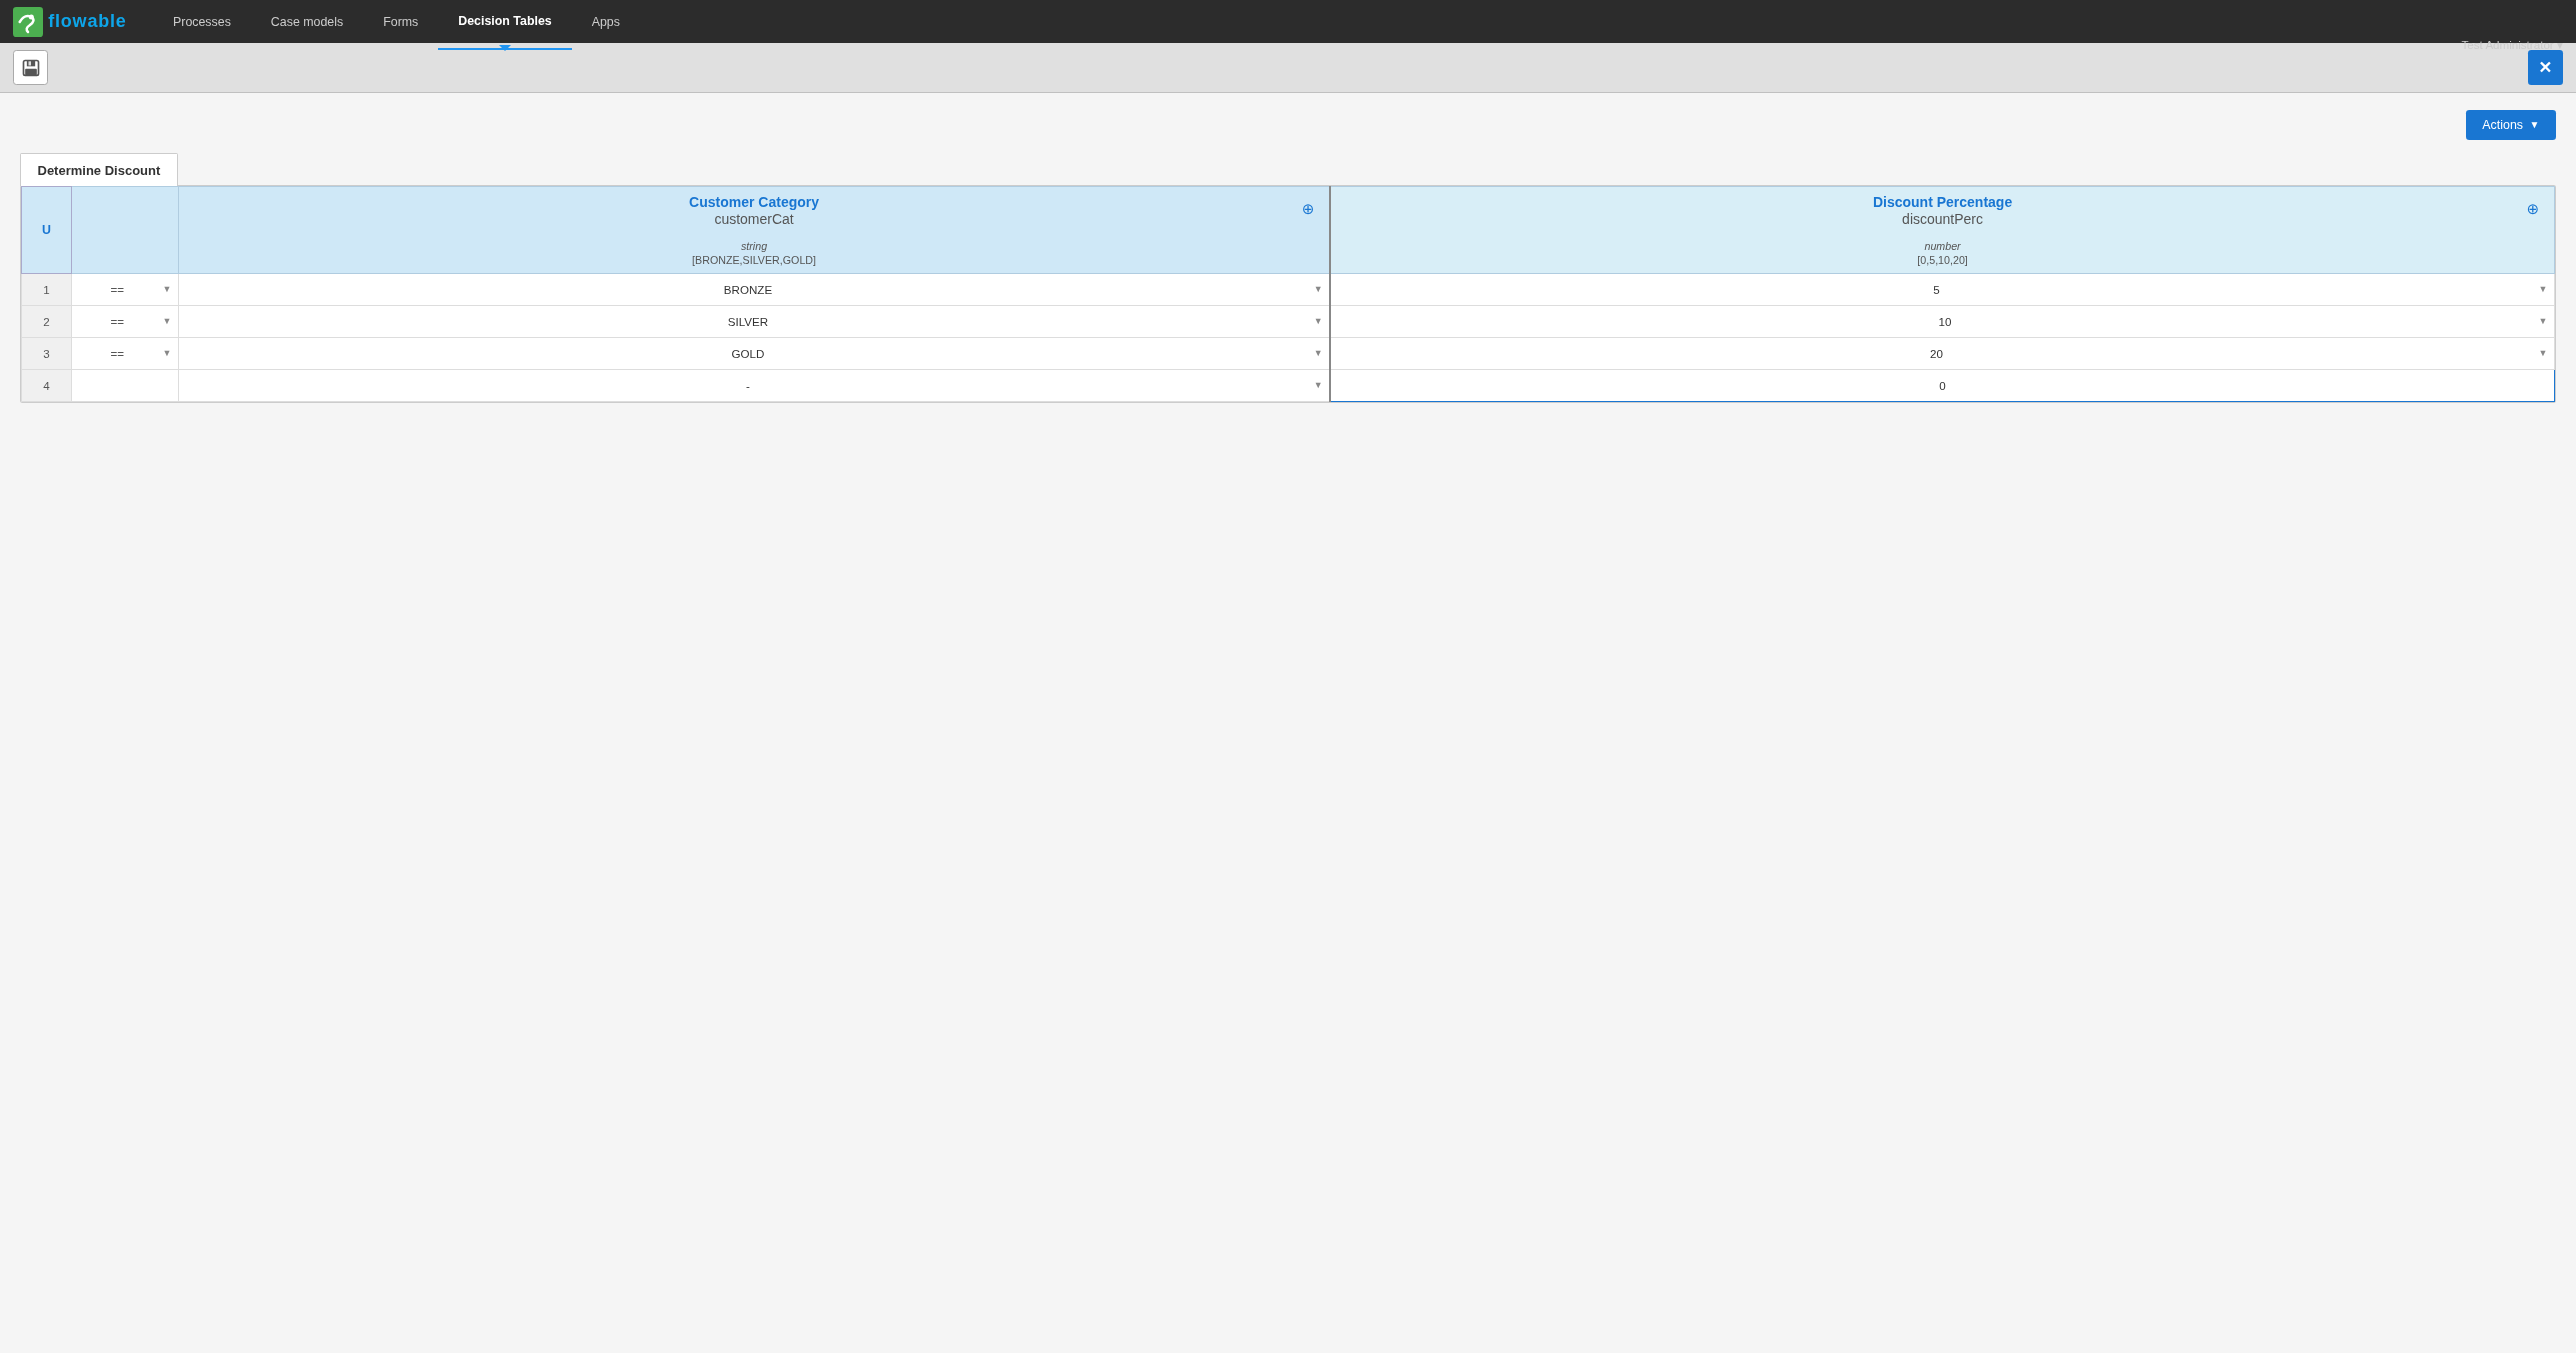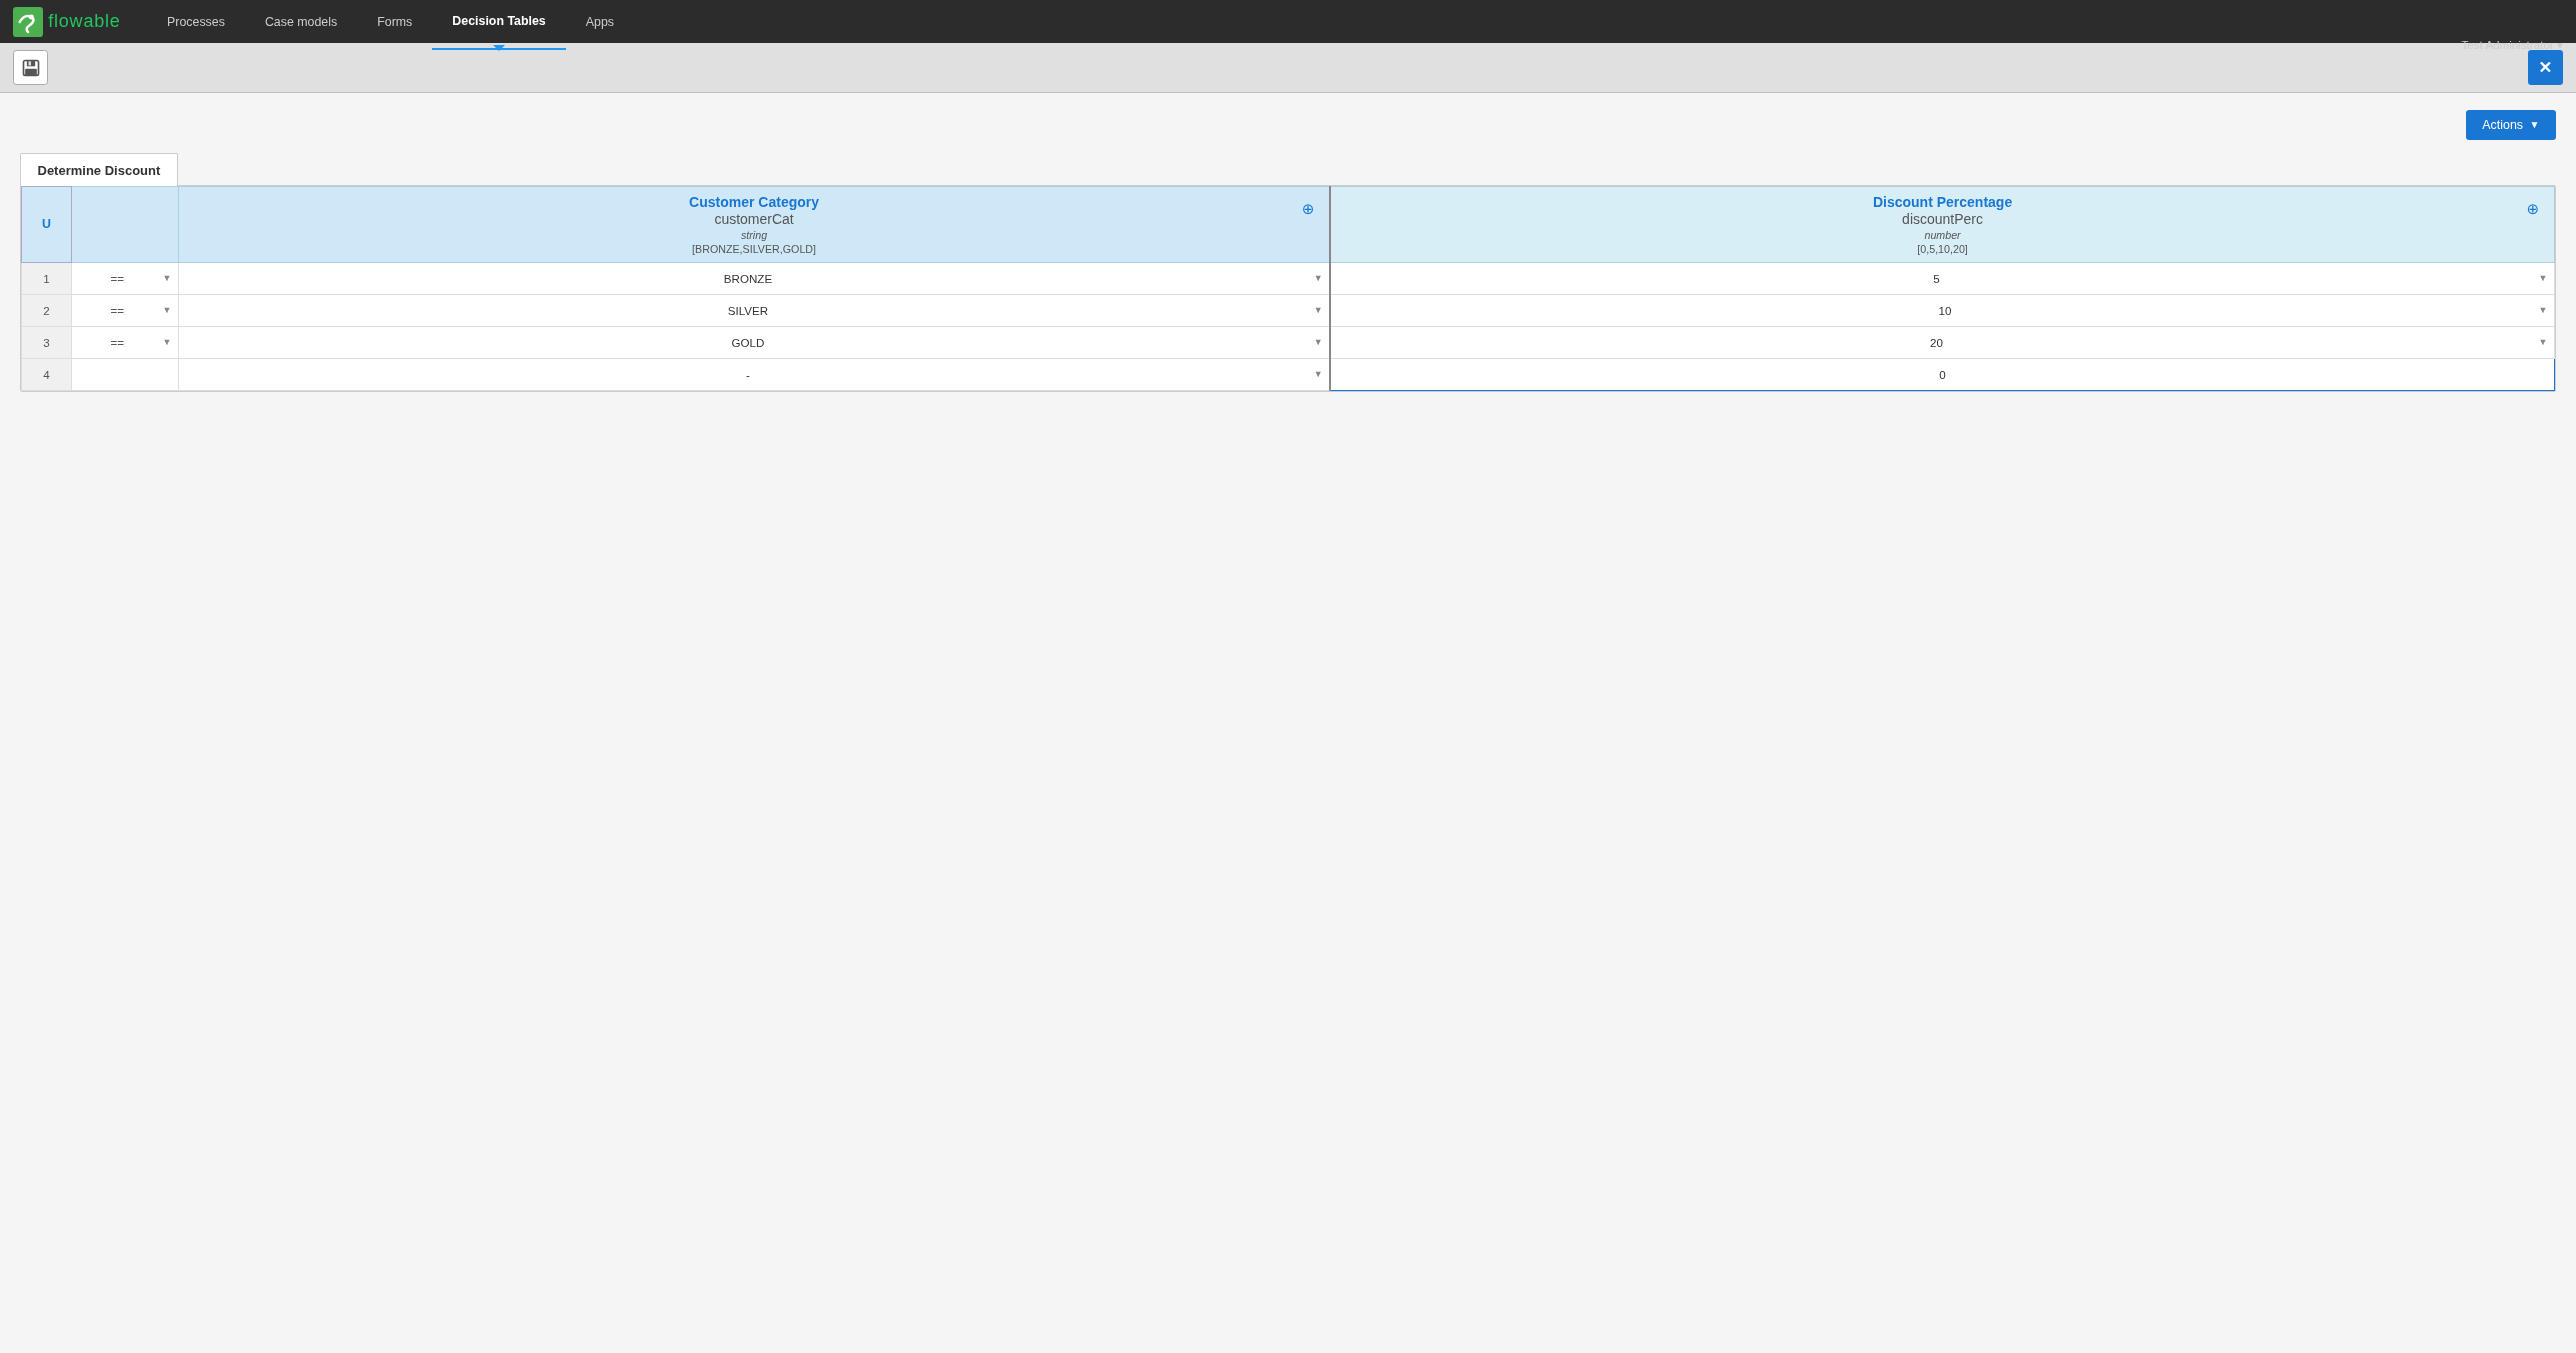--- a/index.html
+++ b/index.html
@@ -17,23 +17,23 @@
       display: flex;
       align-items: center;
       margin-right: 26.4px;
     }
     .logo-icon {
       width: 30px;
       height: 30px;
       margin-right: 5px;
     }
     .navbar-logo-text {
-      color: #22c55e;
+      color: #0ea5e9;
       font-size: 18px;
-      font-weight: normal;
+      font-weight: bold;
       letter-spacing: 0.8px;
     }
     .navbar-nav {
       display: flex;
       flex: 1;
       gap: 0;
     }
     .nav-item {
       color: #ccc;
       padding: 0 20px;
@@ -207,21 +207,21 @@
     }
     .dt-header-sub {
       color: #555;
       font-size: 14px;
       margin-top: 1.7px;
     }
     .dt-header-sub-italic {
       font-style: italic;
       color: #555;
       font-size: 10.7px;
-      margin-top: 2px;
+      margin-top: 13px;
     }
     .dt-header-sub-values {
       color: #555;
       font-size: 10.7px;
       margin-top: 1.7px;
     }
     .dt-header-add {
       color: #1976d2;
       font-size: 15px;
       cursor: pointer;

